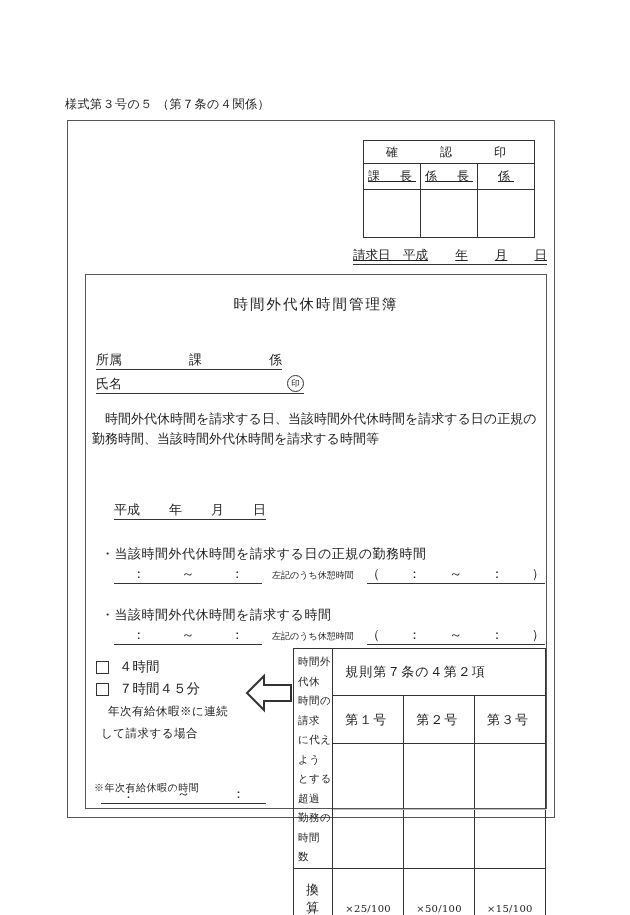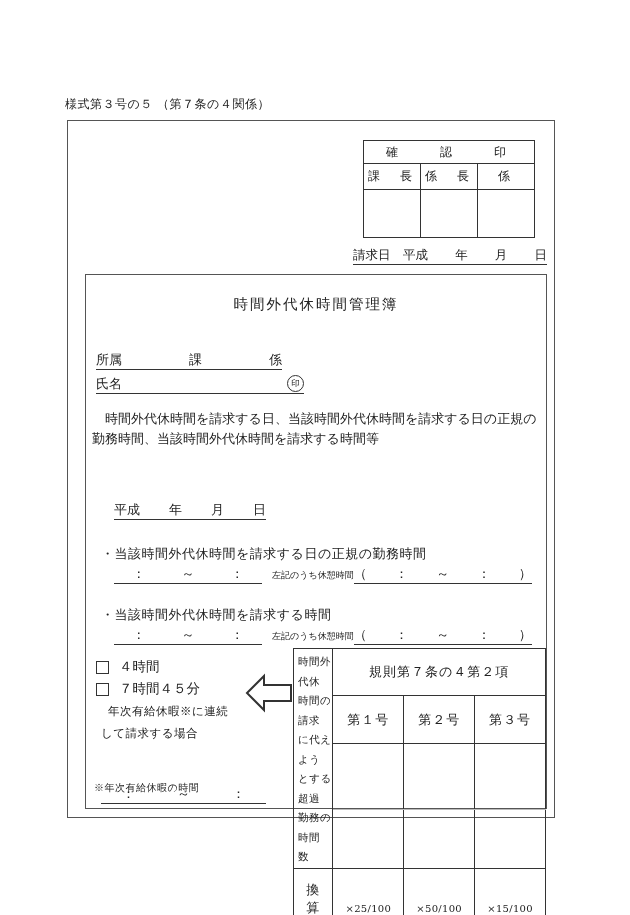--- a/index.html
+++ b/index.html
@@ -11,63 +11,63 @@
   .abs{position:absolute;}
   
   .form-code{left:65px;top:96px;font-size:12px;letter-spacing:.5px;}
   
   .outer-box{left:67px;top:120px;width:486px;height:696px;border:1px solid #555;}
   .inner-box{left:85px;top:274px;width:460px;height:533px;border:1px solid #555;}
   
   .stamp-table{left:363px;top:140px;border-collapse:collapse;table-layout:fixed;}
   .stamp-table td{border:1px solid #333;font-size:12px;text-align:center;padding:0;}
   .stamp-table .st-head{height:22px;letter-spacing:6px;}
-  .stamp-table .st-role{height:25px;width:56px;letter-spacing:4px;}
+  .stamp-table .st-role{height:25px;width:56px;letter-spacing:4px;text-decoration:underline;}
   .stamp-table .st-empty{height:47px;}
   
   .req-date{left:353px;top:245px;width:194px;height:19px;border-bottom:1px solid #333;
-    display:flex;justify-content:space-between;align-items:flex-end;font-size:12.5px;}
+    display:flex;justify-content:space-between;align-items:flex-end;font-size:12.5px;text-decoration:underline;}
   
   .title{left:0;top:20px;width:460px;text-align:center;font-size:14.5px;letter-spacing:2px;}
   .u-line{border-bottom:1px solid #333;display:flex;justify-content:space-between;
     align-items:flex-end;font-size:13px;}
   .aff-line{left:10px;top:72px;width:186px;height:22px;}
   .name-line{left:10px;top:96px;width:208px;height:22px;}
   .seal{width:15px;height:15px;border:1px solid #333;border-radius:50%;
     font-size:8.5px;line-height:15px;text-align:center;display:inline-block;margin-bottom:1px;}
   .intro{left:6px;top:134px;width:450px;font-size:13px;line-height:20px;text-indent:1em;}
   .bullet{font-size:13px;letter-spacing:.5px;}
   .b1{left:15px;top:204px;}
   .b2{left:15px;top:270px;}
   .b3{left:15px;top:331px;}
   .date-line{left:28px;top:224px;width:152px;height:20px;}
   .time-main{width:148px;height:20px;border-bottom:1px solid #333;display:flex;
     justify-content:space-around;align-items:flex-end;font-size:13px;}
   .time-row{display:flex;align-items:flex-end;}
   .tr2{left:28px;top:288px;}
   .tr3{left:28px;top:349px;}
-  .rest-label{font-size:9px;margin:0 0 2px 10px;white-space:nowrap;}
+  .rest-label{font-size:9px;margin:0 13px 2px 10px;white-space:nowrap;}
   .paren-line{width:178px;height:20px;border-bottom:1px solid #333;display:flex;
     justify-content:space-between;align-items:flex-end;font-size:13px;}
   
   .cb-row{font-size:13.5px;display:flex;align-items:center;}
   .cb1{left:10px;top:383px;}
   .cb2{left:10px;top:405px;}
   .cbox{width:11px;height:11px;border:1px solid #333;display:inline-block;margin-right:10px;}
   .note-s{font-size:11.5px;letter-spacing:.5px;}
   .n1{left:22px;top:429px;}
   .n2{left:15px;top:451px;}
   .n3{left:8px;top:482px;font-size:10px;letter-spacing:.5px;margin-top:24px;}
   .time4{left:15px;top:508px;width:165px;height:20px;border-bottom:1px solid #333;
     display:flex;justify-content:space-around;align-items:flex-end;font-size:13px;}
   
   .arrow{left:159px;top:397px;width:48px;height:42px;}
   
   .rate-table{left:207px;top:373px;border-collapse:collapse;table-layout:fixed;}
-  .rate-table td{border:1px solid #333;text-align:center;padding:12px;font-size:13px;}
+  .rate-table td{border:1px solid #333;padding:12px;font-size:13px;}
   .rate-table .vh{width:64px;font-size:10.5px;text-align:left;vertical-align:top;
     padding:3px 0 0 4px;line-height:19.5px;letter-spacing:.5px;}
   .rate-table .rule-head{height:22px;letter-spacing:1px;}
   .rate-table .gou{height:23px;width:62px;letter-spacing:1px;margin-top:36px;}
   .rate-table .empty-a{height:41px;border-bottom:1px solid #bbb !important;}
   .rate-table .empty-b{height:34px;}
   .rate-table .conv{height:23px;letter-spacing:1px;}
   .rate-table .rate{height:23px;font-size:10px;letter-spacing:.3px;margin-top:40px;}
 </style>
 </head>

